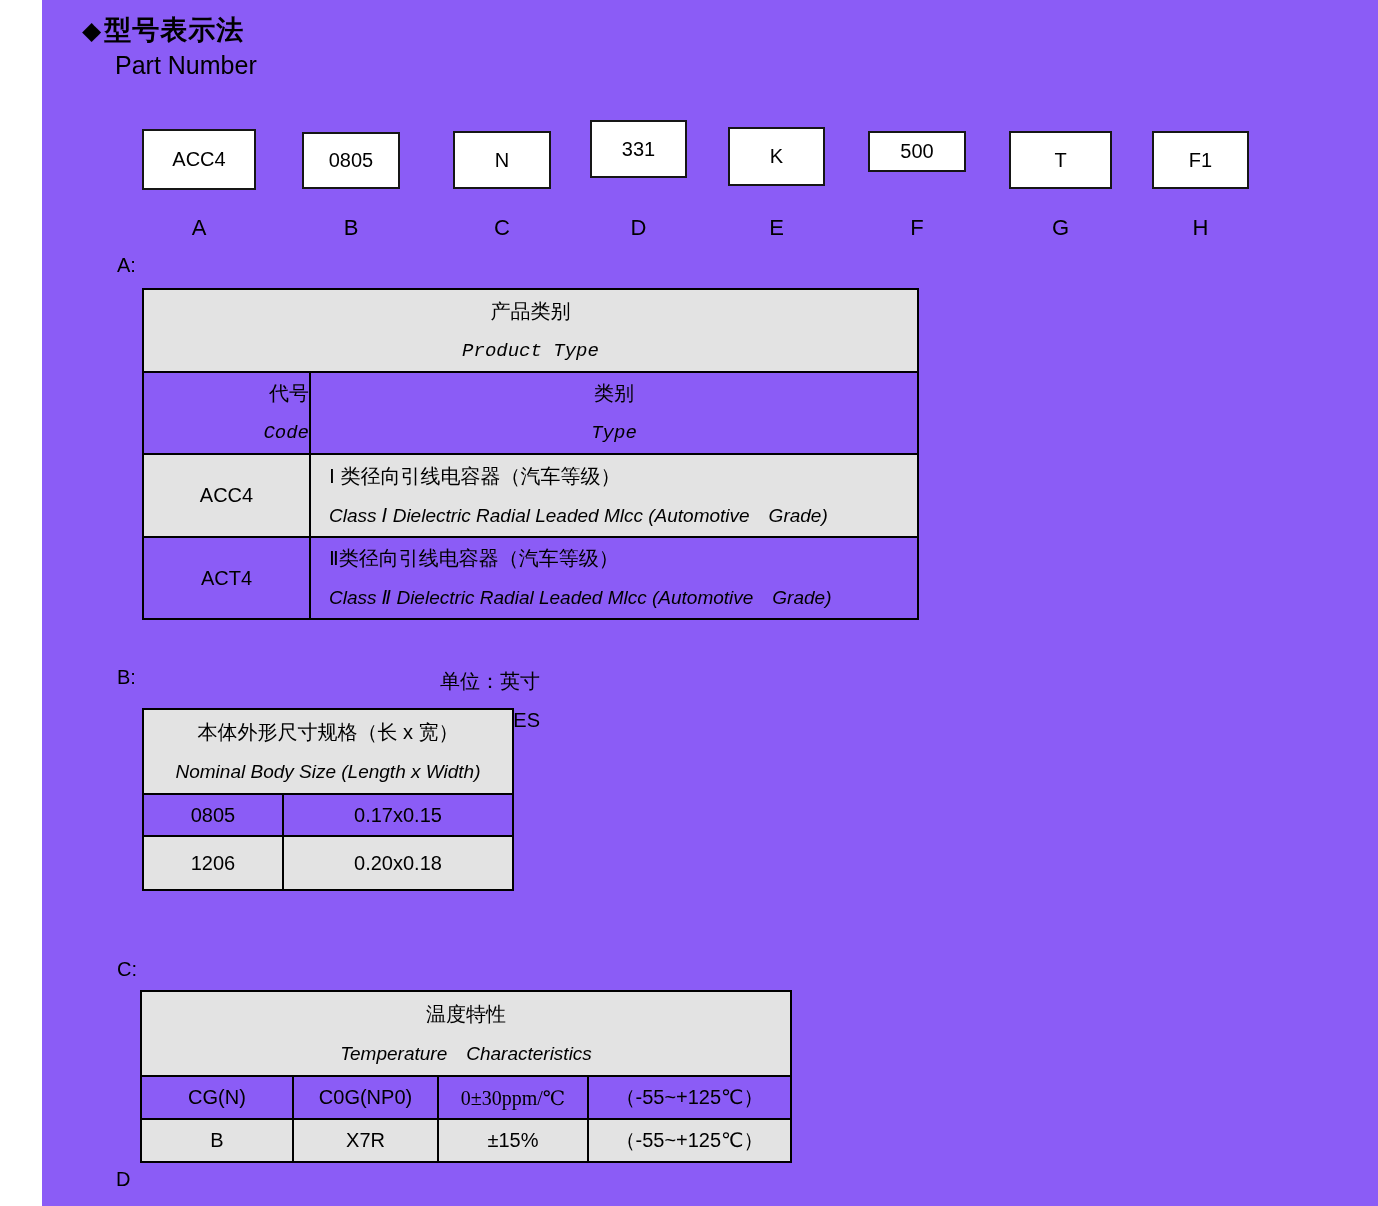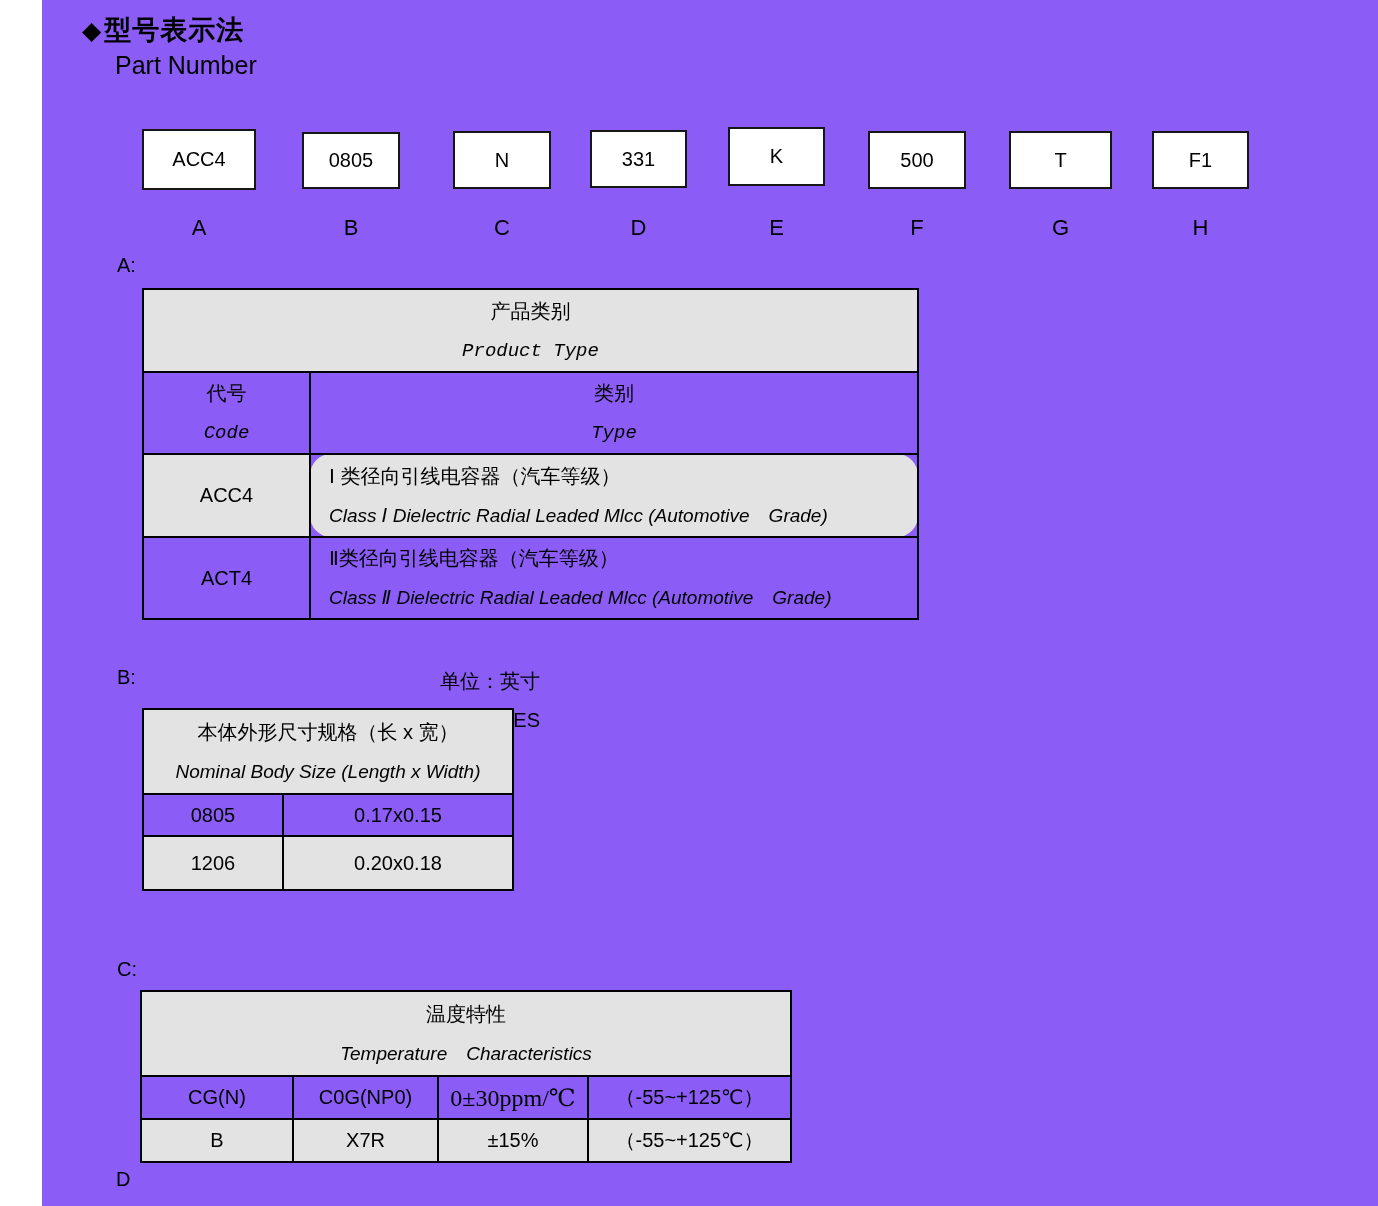--- a/index.html
+++ b/index.html
@@ -66,26 +66,25 @@
   }
   .shaded { background: #e3e3e3; }
   .two-line .l1 { line-height: 40px; }
   .two-line .l2 { line-height: 40px; font-style: italic; }
   .mono {
     font-family: "Liberation Mono", "DejaVu Sans Mono", monospace;
     font-size: 19px;
   }
   .serif {
     font-family: "Liberation Serif", "DejaVu Serif", serif;
-    font-size: 24px;
+    font-size: 20px;
   }
   .left-cell {
     text-align: left;
     padding-left: 18px;
-    border-radius: 21px;
   }
   .zh-line { font-size: 20px; }
   .en-line { font-size: 19px; }
 
   
   .unit-note {
     text-align: right;
     font-size: 20px;
   }
 </style>
@@ -95,23 +94,23 @@
 <div class="page">
 
   <div class="abs title-zh">
     <span class="diamond">◆</span><span>型号表示法</span>
   </div>
   <div class="abs title-en">Part Number</div>
 
   <div class="abs pn-box" style="left:100px; top:129px; width:114px; height:61px;">ACC4</div>
   <div class="abs pn-box" style="left:260px; top:132px; width:98px; height:57px;">0805</div>
   <div class="abs pn-box" style="left:411px; top:131px; width:98px; height:58px;">N</div>
-  <div class="abs pn-box" style="left:548px; top:130px; width:97px; height:58px;">331</div>
+  <div class="abs pn-box" style="left:548px; top:120px; width:97px; height:58px;">331</div>
   <div class="abs pn-box" style="left:686px; top:127px; width:97px; height:59px;">K</div>
-  <div class="abs pn-box" style="left:826px; top:131px; width:98px; height:58px;text-align:center;">500</div>
+  <div class="abs pn-box" style="left:826px; top:131px; width:98px; height:41px;text-align:center;">500</div>
   <div class="abs pn-box" style="left:967px; top:131px; width:103px; height:58px;">T</div>
   <div class="abs pn-box" style="left:1110px; top:131px; width:97px; height:58px;">F1</div>
 
   <div class="abs pn-label" style="left:100px; width:114px;">A</div>
   <div class="abs pn-label" style="left:260px; width:98px;">B</div>
   <div class="abs pn-label" style="left:411px; width:98px;">C</div>
   <div class="abs pn-label" style="left:548px; width:97px;">D</div>
   <div class="abs pn-label" style="left:686px; width:97px;">E</div>
   <div class="abs pn-label" style="left:826px; width:98px;">F</div>
   <div class="abs pn-label" style="left:967px; width:103px;">G</div>
@@ -125,21 +124,21 @@
         <col style="width:608px;">
       </colgroup>
     <tbody>
         <tr>
       <td colspan="2" class="shaded two-line" style="height:83px;">
         <div class="l1 zh-line">产品类别</div>
         <div class="l2 mono">Product Type</div>
       </td>
     </tr>
     <tr>
-      <td class="two-line" style="height:72px;">
+      <td class="two-line" style="height:72px;text-align:right;">
         <div class="l1 zh-line">代号</div>
         <div class="l2 mono">Code</div>
       </td>
       <td class="two-line">
         <div class="l1 zh-line">类别</div>
         <div class="l2 mono">Type</div>
       </td>
     </tr>
     <tr>
       <td class="shaded" style="height:83px;">ACC4</td>

